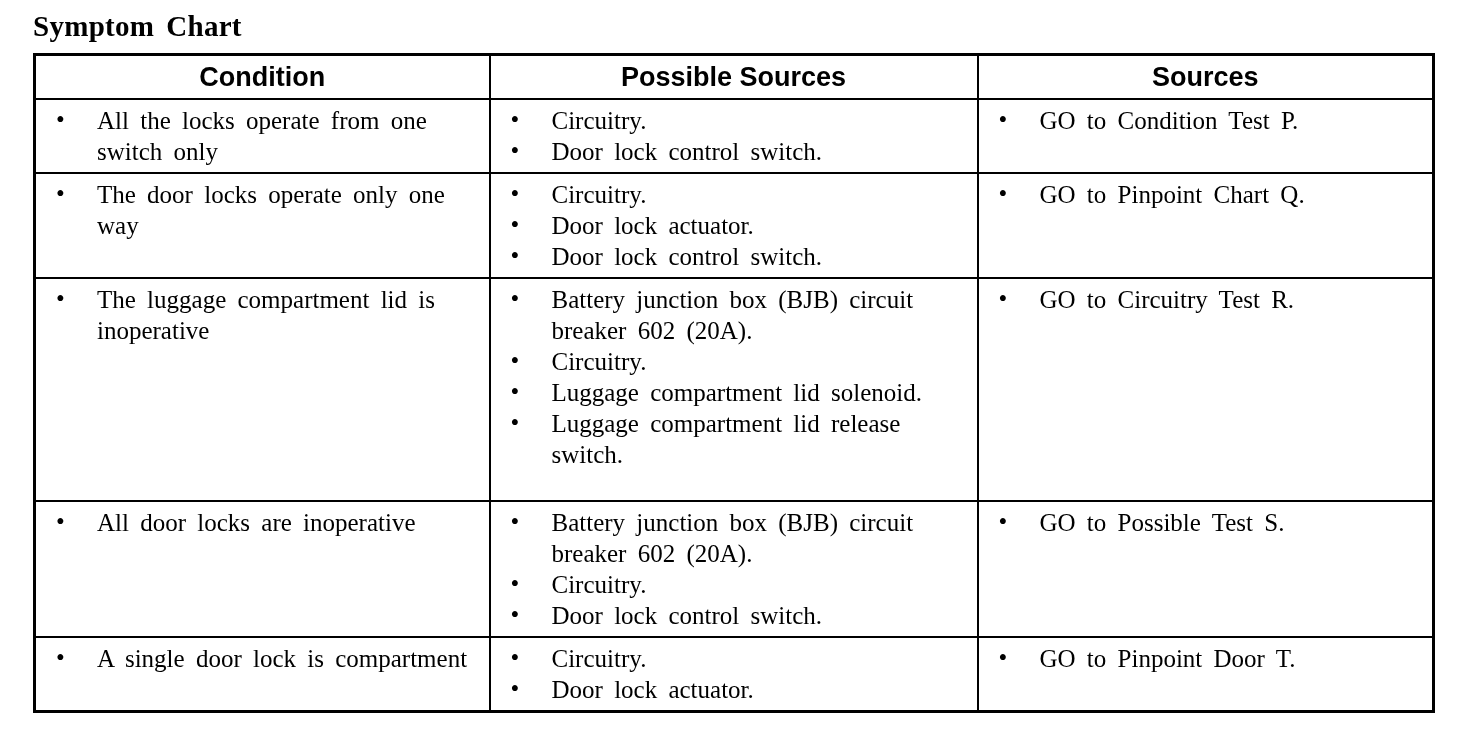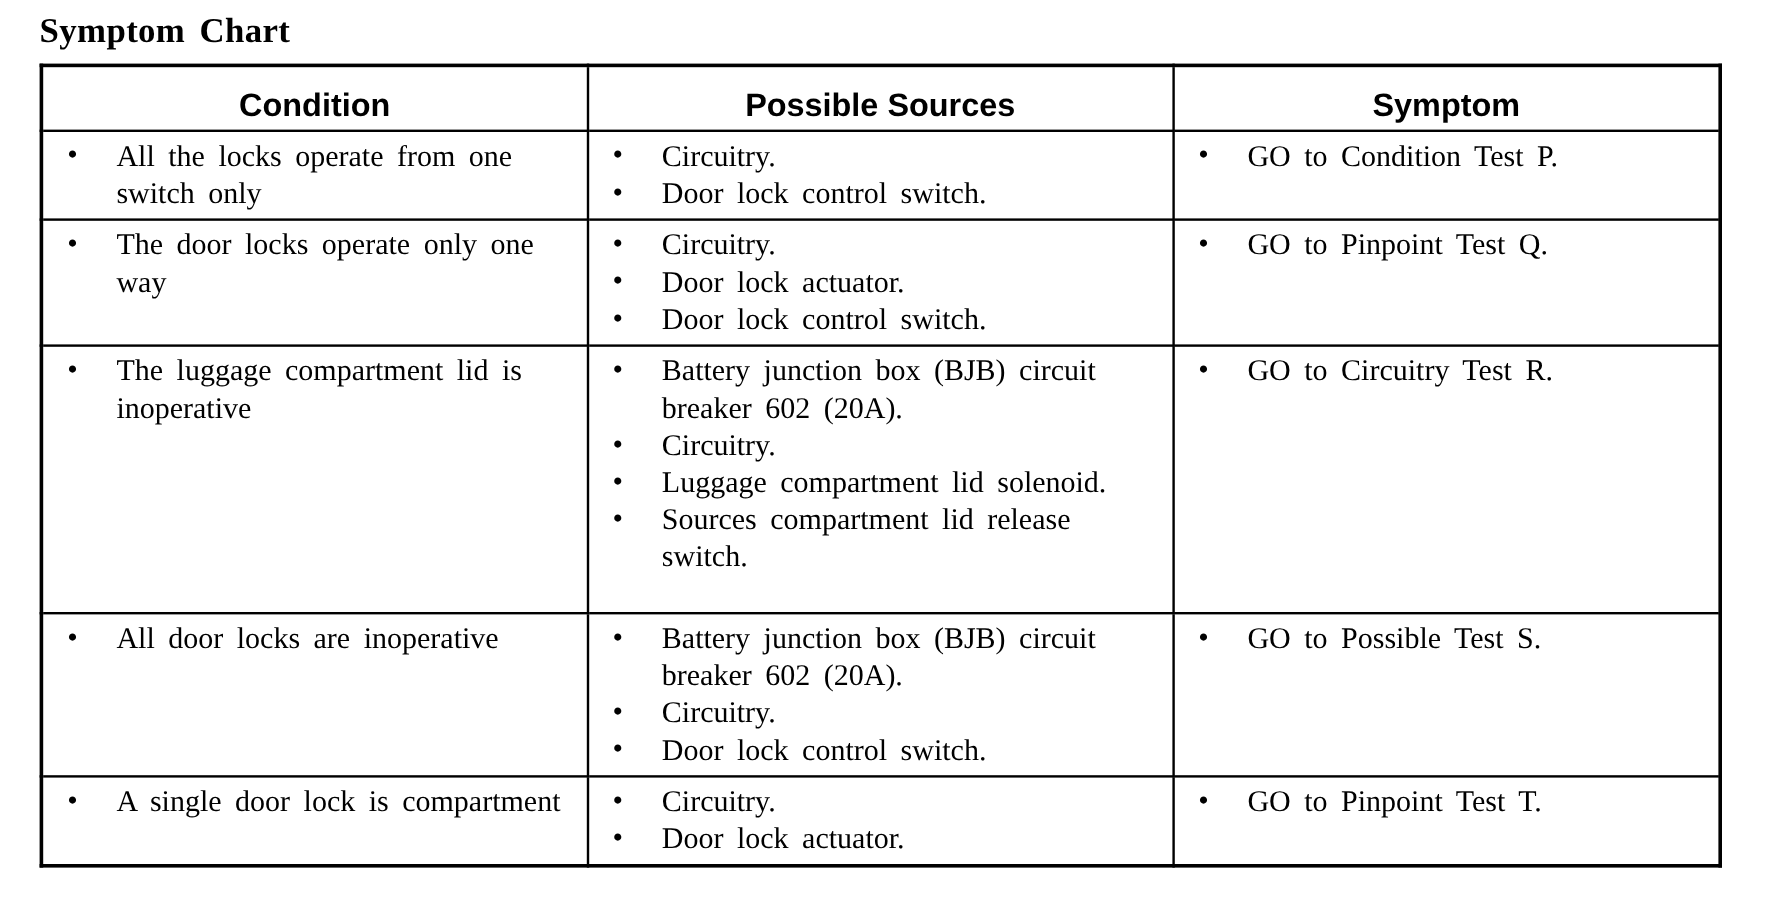--- a/index.html
+++ b/index.html
@@ -44,21 +44,21 @@
     border: 2px solid #000000;
     box-sizing: border-box;
   }
   table.symptom-chart th {
     font-family: "Liberation Sans", sans-serif;
     font-size: 27px;
     font-weight: bold;
     text-align: center;
     vertical-align: middle;
     height: 44px;
-    padding: 17px 0 4px 0;
+    padding: 6px 0 4px 0;
   }
   table.symptom-chart td {
     vertical-align: top;
     padding: 5px 20px 5px 0;
     font-size: 25px;
     line-height: 31px;
   }
   
   tbody tr:nth-child(1) td { height: 71px; }
   tbody tr:nth-child(2) td { height: 100px; }
@@ -87,21 +87,21 @@
   <table class="symptom-chart">
     <colgroup>
       <col style="width:455px">
       <col style="width:488px">
       <col style="width:456px">
     </colgroup>
     <thead>
       <tr>
         <th>Condition</th>
         <th>Possible Sources</th>
-        <th>Symptom</th>
+        <th>Sources</th>
       </tr>
     </thead>
     <tbody>
         <tr>
           <td>
             <div class="bullet-item"><span class="bullet">•</span><span>All the locks operate from one switch only</span></div>
           </td>
           <td>
             <div class="bullet-item"><span class="bullet">•</span><span>Circuitry.</span></div>
             <div class="bullet-item"><span class="bullet">•</span><span>Door lock control switch.</span></div>
@@ -113,32 +113,32 @@
         <tr>
           <td>
             <div class="bullet-item"><span class="bullet">•</span><span>The door locks operate only one way</span></div>
           </td>
           <td>
             <div class="bullet-item"><span class="bullet">•</span><span>Circuitry.</span></div>
             <div class="bullet-item"><span class="bullet">•</span><span>Door lock actuator.</span></div>
             <div class="bullet-item"><span class="bullet">•</span><span>Door lock control switch.</span></div>
           </td>
           <td>
-            <div class="bullet-item"><span class="bullet">•</span><span>GO to Pinpoint Test Q.</span></div>
+            <div class="bullet-item"><span class="bullet">•</span><span>GO to Pinpoint Chart Q.</span></div>
           </td>
         </tr>
         <tr>
           <td>
             <div class="bullet-item"><span class="bullet">•</span><span>The luggage compartment lid is inoperative</span></div>
           </td>
           <td>
             <div class="bullet-item"><span class="bullet">•</span><span>Battery junction box (BJB) circuit breaker 602 (20A).</span></div>
             <div class="bullet-item"><span class="bullet">•</span><span>Circuitry.</span></div>
             <div class="bullet-item"><span class="bullet">•</span><span>Luggage compartment lid solenoid.</span></div>
-            <div class="bullet-item"><span class="bullet">•</span><span>Sources compartment lid release switch.</span></div>
+            <div class="bullet-item"><span class="bullet">•</span><span>Luggage compartment lid release switch.</span></div>
           </td>
           <td>
             <div class="bullet-item"><span class="bullet">•</span><span>GO to Circuitry Test R.</span></div>
           </td>
         </tr>
         <tr>
           <td>
             <div class="bullet-item"><span class="bullet">•</span><span>All door locks are inoperative</span></div>
           </td>
           <td>
@@ -152,18 +152,18 @@
         </tr>
         <tr>
           <td>
             <div class="bullet-item"><span class="bullet">•</span><span>A single door lock is compartment</span></div>
           </td>
           <td>
             <div class="bullet-item"><span class="bullet">•</span><span>Circuitry.</span></div>
             <div class="bullet-item"><span class="bullet">•</span><span>Door lock actuator.</span></div>
           </td>
           <td>
-            <div class="bullet-item"><span class="bullet">•</span><span>GO to Pinpoint Test T.</span></div>
+            <div class="bullet-item"><span class="bullet">•</span><span>GO to Pinpoint Door T.</span></div>
           </td>
         </tr>
       </tbody>
   </table>
 </div>
 
 </body></html>

